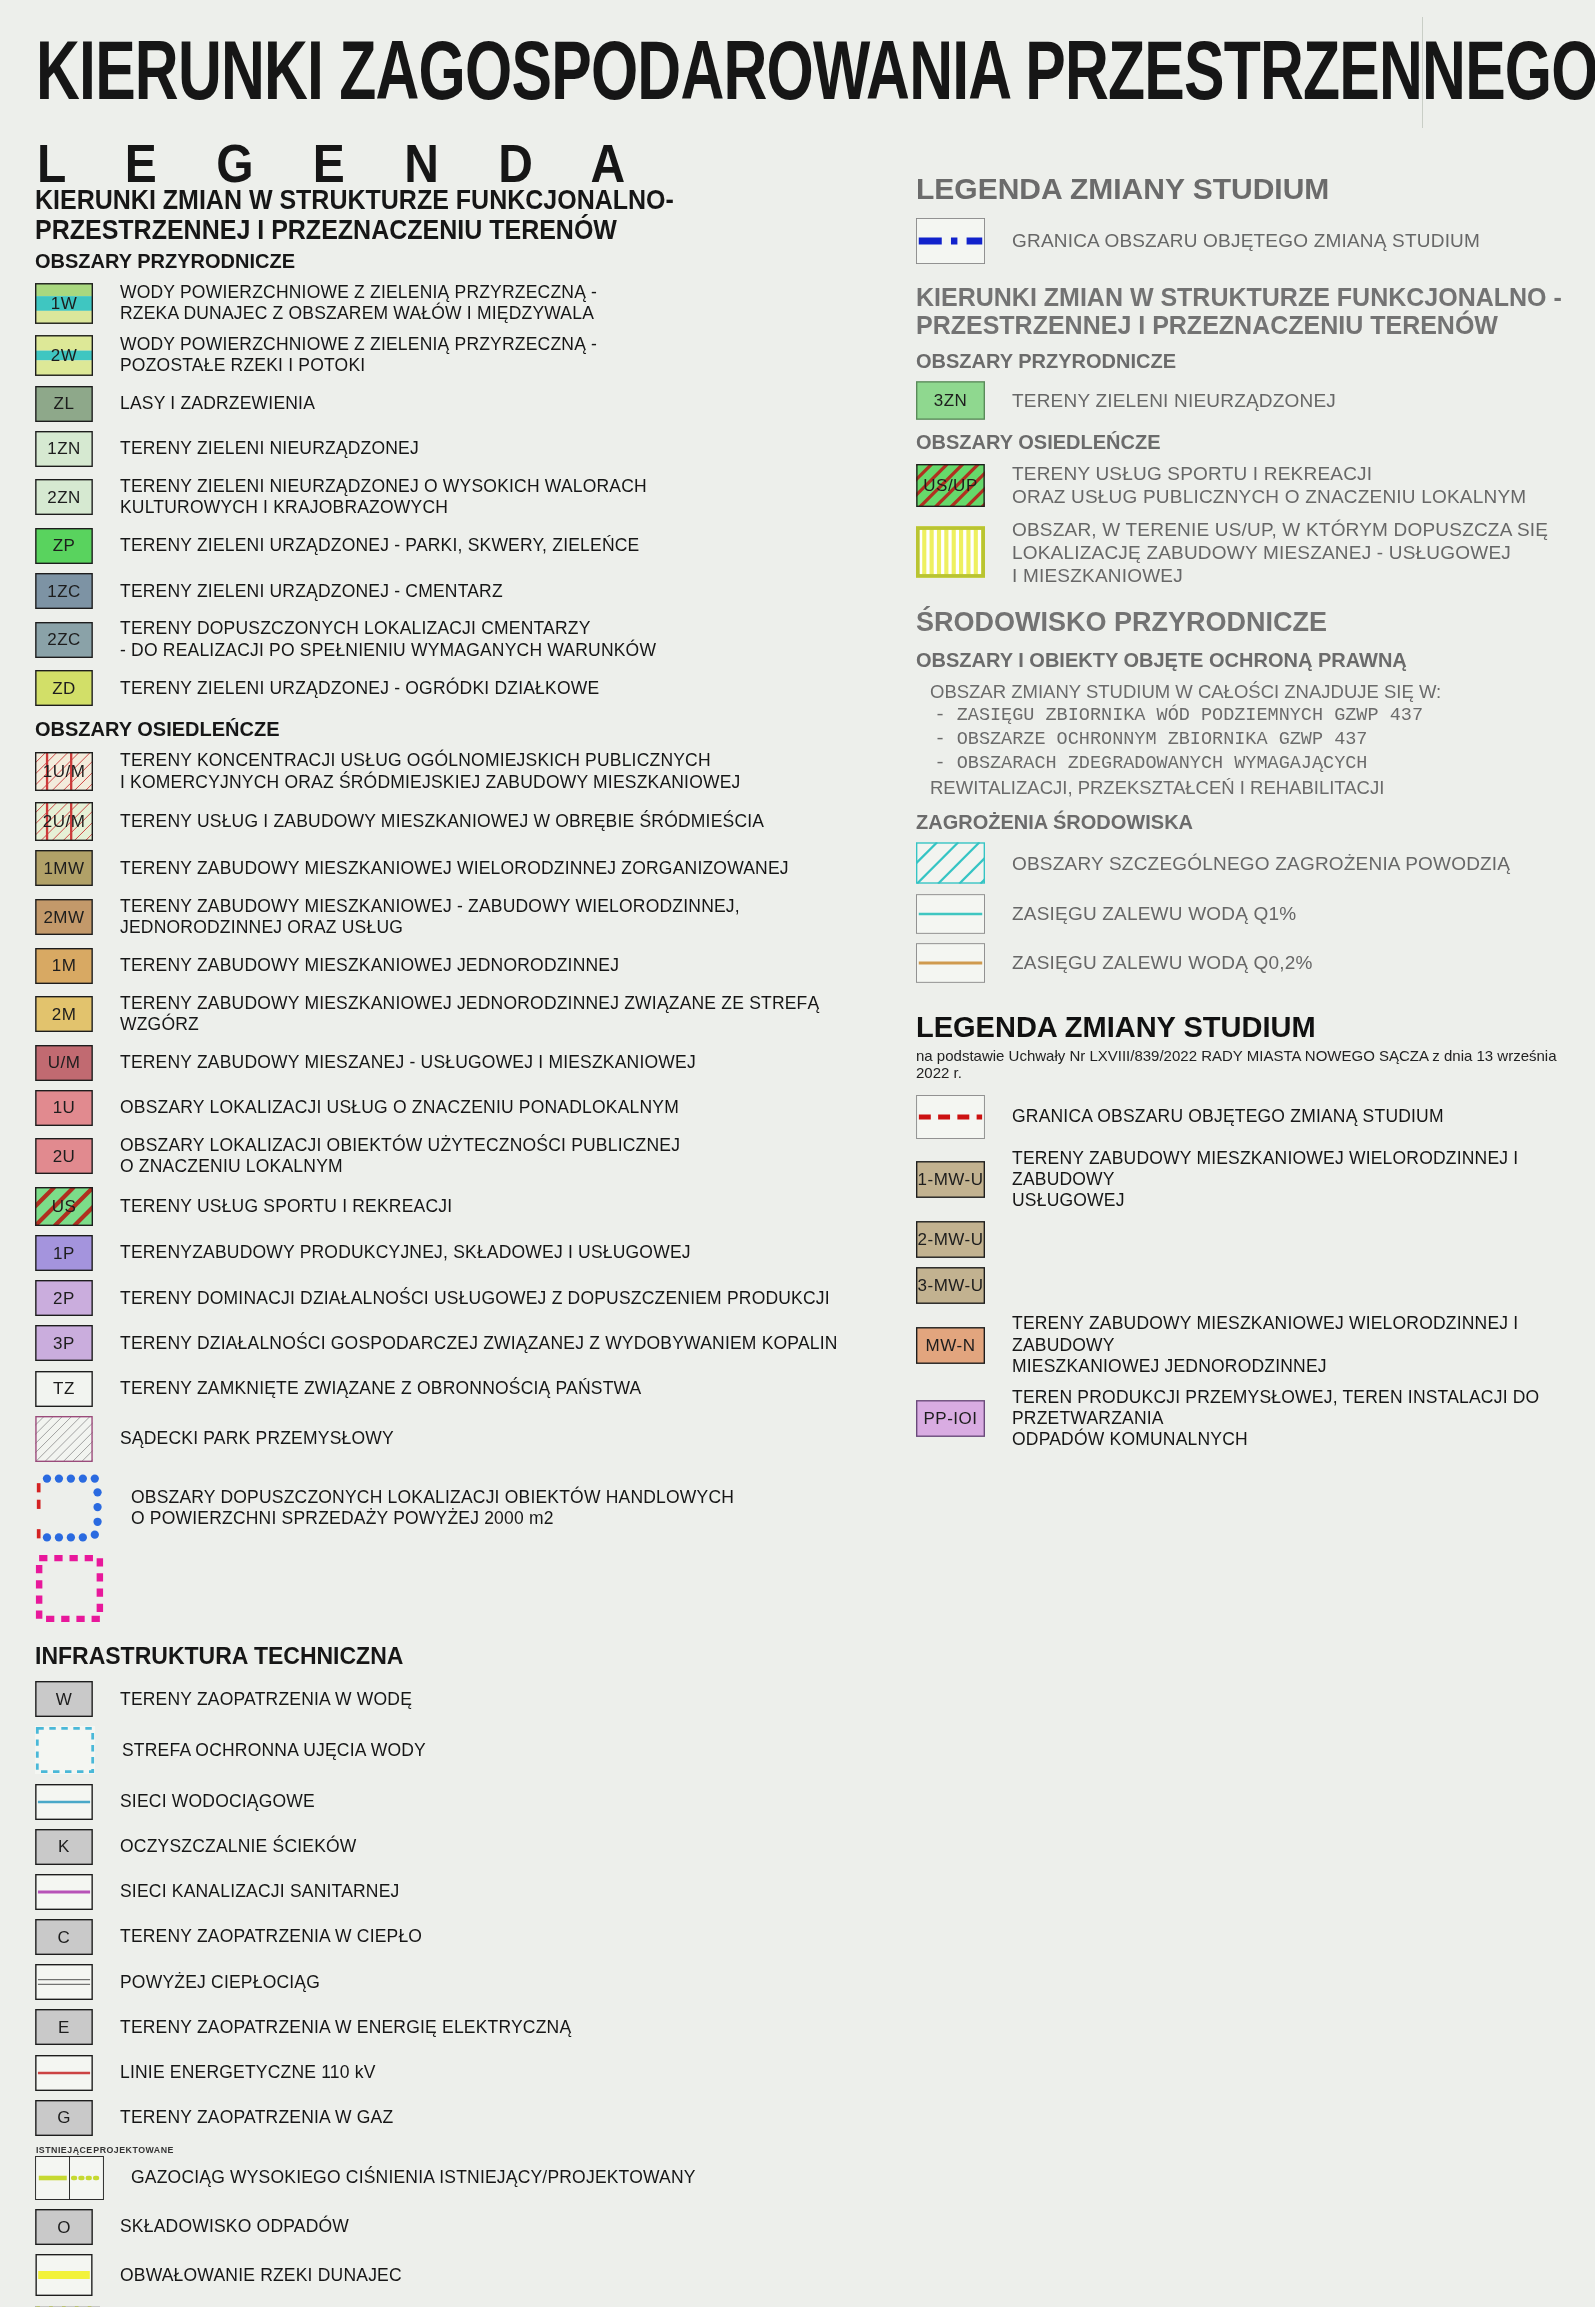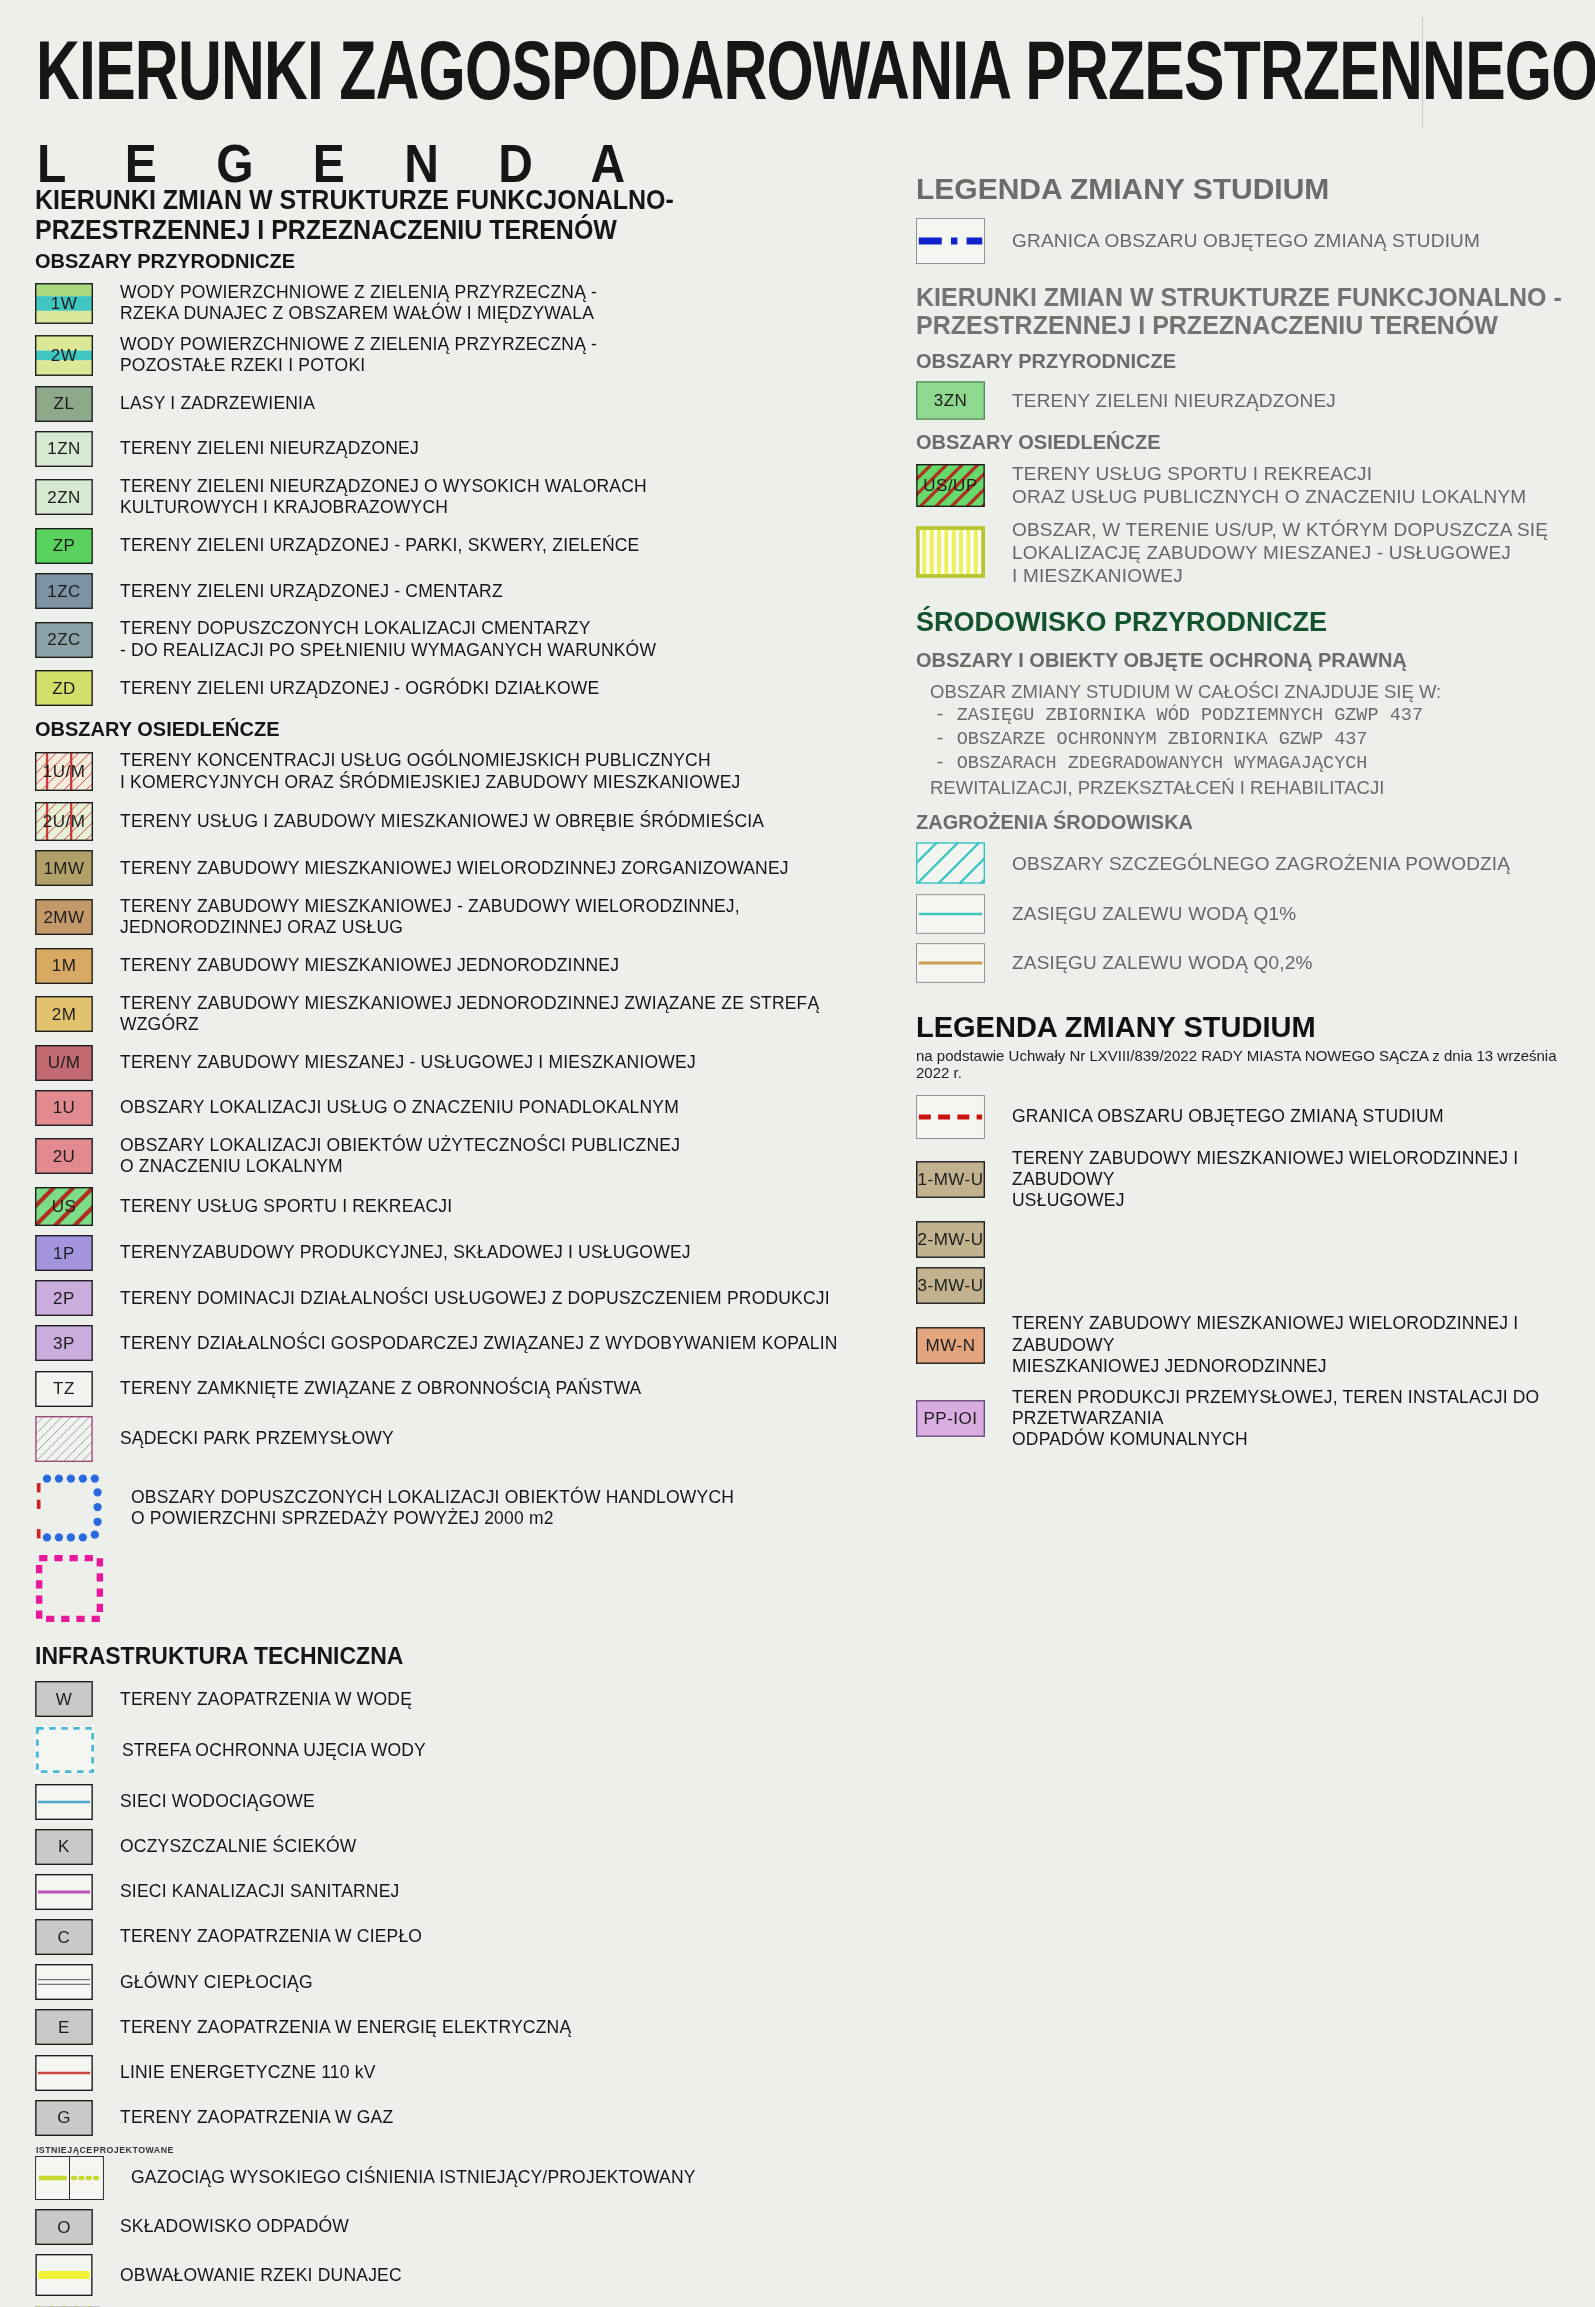--- a/index.html
+++ b/index.html
@@ -10,21 +10,21 @@
   #legend-word{position:absolute;left:37px;top:133px;font-size:48px;font-weight:700;letter-spacing:23px;
          transform:scaleY(1.12);transform-origin:left top;}
   .col{position:absolute;}
   #col-left{left:35px;top:182px;width:867px;}
   #col-right{left:916px;top:172px;width:674px;}
   .sec-h2{font-size:25px;font-weight:700;margin:2.8px 0 6.5px 0;line-height:1.06;transform:scaleY(1.1);transform-origin:left top;}
   .sec-h2b{font-size:23px;font-weight:700;margin:20px 0 11px 0;}
   .sec-h3{font-size:20px;font-weight:700;margin:12px 0 9.2px 0;}
   .g-h1{font-size:30px;font-weight:700;color:#6b6b6b;margin:0 0 12px 0;}
   .g-h2{font-size:25px;font-weight:700;color:#737373;margin:18.5px 0 8.3px 0;line-height:1.12;}
-  .g-h2b{font-size:27px;font-weight:700;color:#14532d;margin:19.4px 0 6.5px 0;}
+  .g-h2b{font-size:27px;font-weight:700;color:#737373;margin:19.4px 0 6.5px 0;}
   .g-h3{font-size:20px;font-weight:700;color:#6b6b6b;margin:11px 0 8.3px 0;}
   .b-h1{font-size:29px;font-weight:700;color:#111;margin:28px 0 2.8px 0;}
   .note{font-size:15px;color:#222;margin:0 0 14px 0;}
   .g-text{font-size:18.5px;color:#6b6b6b;line-height:1.3;margin:0 0 6.5px 0;}
   .g-text .ind1{display:block;margin-left:14px;}
   .g-text .ind2{display:block;margin-left:18.5px;font-family:Liberation Mono, monospace;}
   .row{display:flex;align-items:center;margin:0 0 9.2px 0;}
   .sw{position:relative;flex:0 0 auto;margin-right:27px;line-height:0;}
   .sw .code{position:absolute;left:0;top:0;width:100%;height:100%;display:flex;align-items:center;justify-content:center;
             font-size:17px;color:#1d1d1d;line-height:1;letter-spacing:0.5px;}
@@ -439,21 +439,21 @@
           <span>TERENY ZAOPATRZENIA W CIEPŁO</span>
         </div>
       </div>
       <div class="row">
         <div class="sw"><svg xmlns="http://www.w3.org/2000/svg" width="58" height="36" viewBox="0 0 125 78">
             <rect x="1.5" y="1.5" width="122" height="75" fill="#f4f6f2" stroke="#1d1d1d" stroke-width="3"></rect>
             <line x1="6" y1="34" x2="119" y2="34" stroke="#444444" stroke-width="2"></line>
             <line x1="6" y1="44" x2="119" y2="44" stroke="#444444" stroke-width="2"></line>
           </svg></div>
         <div class="lbl">
-          <span>GŁÓWNY CIEPŁOCIĄG</span>
+          <span>POWYŻEJ CIEPŁOCIĄG</span>
         </div>
       </div>
       <div class="row">
         <div class="sw"><svg xmlns="http://www.w3.org/2000/svg" width="58" height="36" viewBox="0 0 125 78">
             <rect x="1.5" y="1.5" width="122" height="75" fill="#c9c9c9" stroke="#1d1d1d" stroke-width="3"></rect>
           </svg><span class="code">E</span></div>
         <div class="lbl">
           <span>TERENY ZAOPATRZENIA W ENERGIĘ ELEKTRYCZNĄ</span>
         </div>
       </div>

